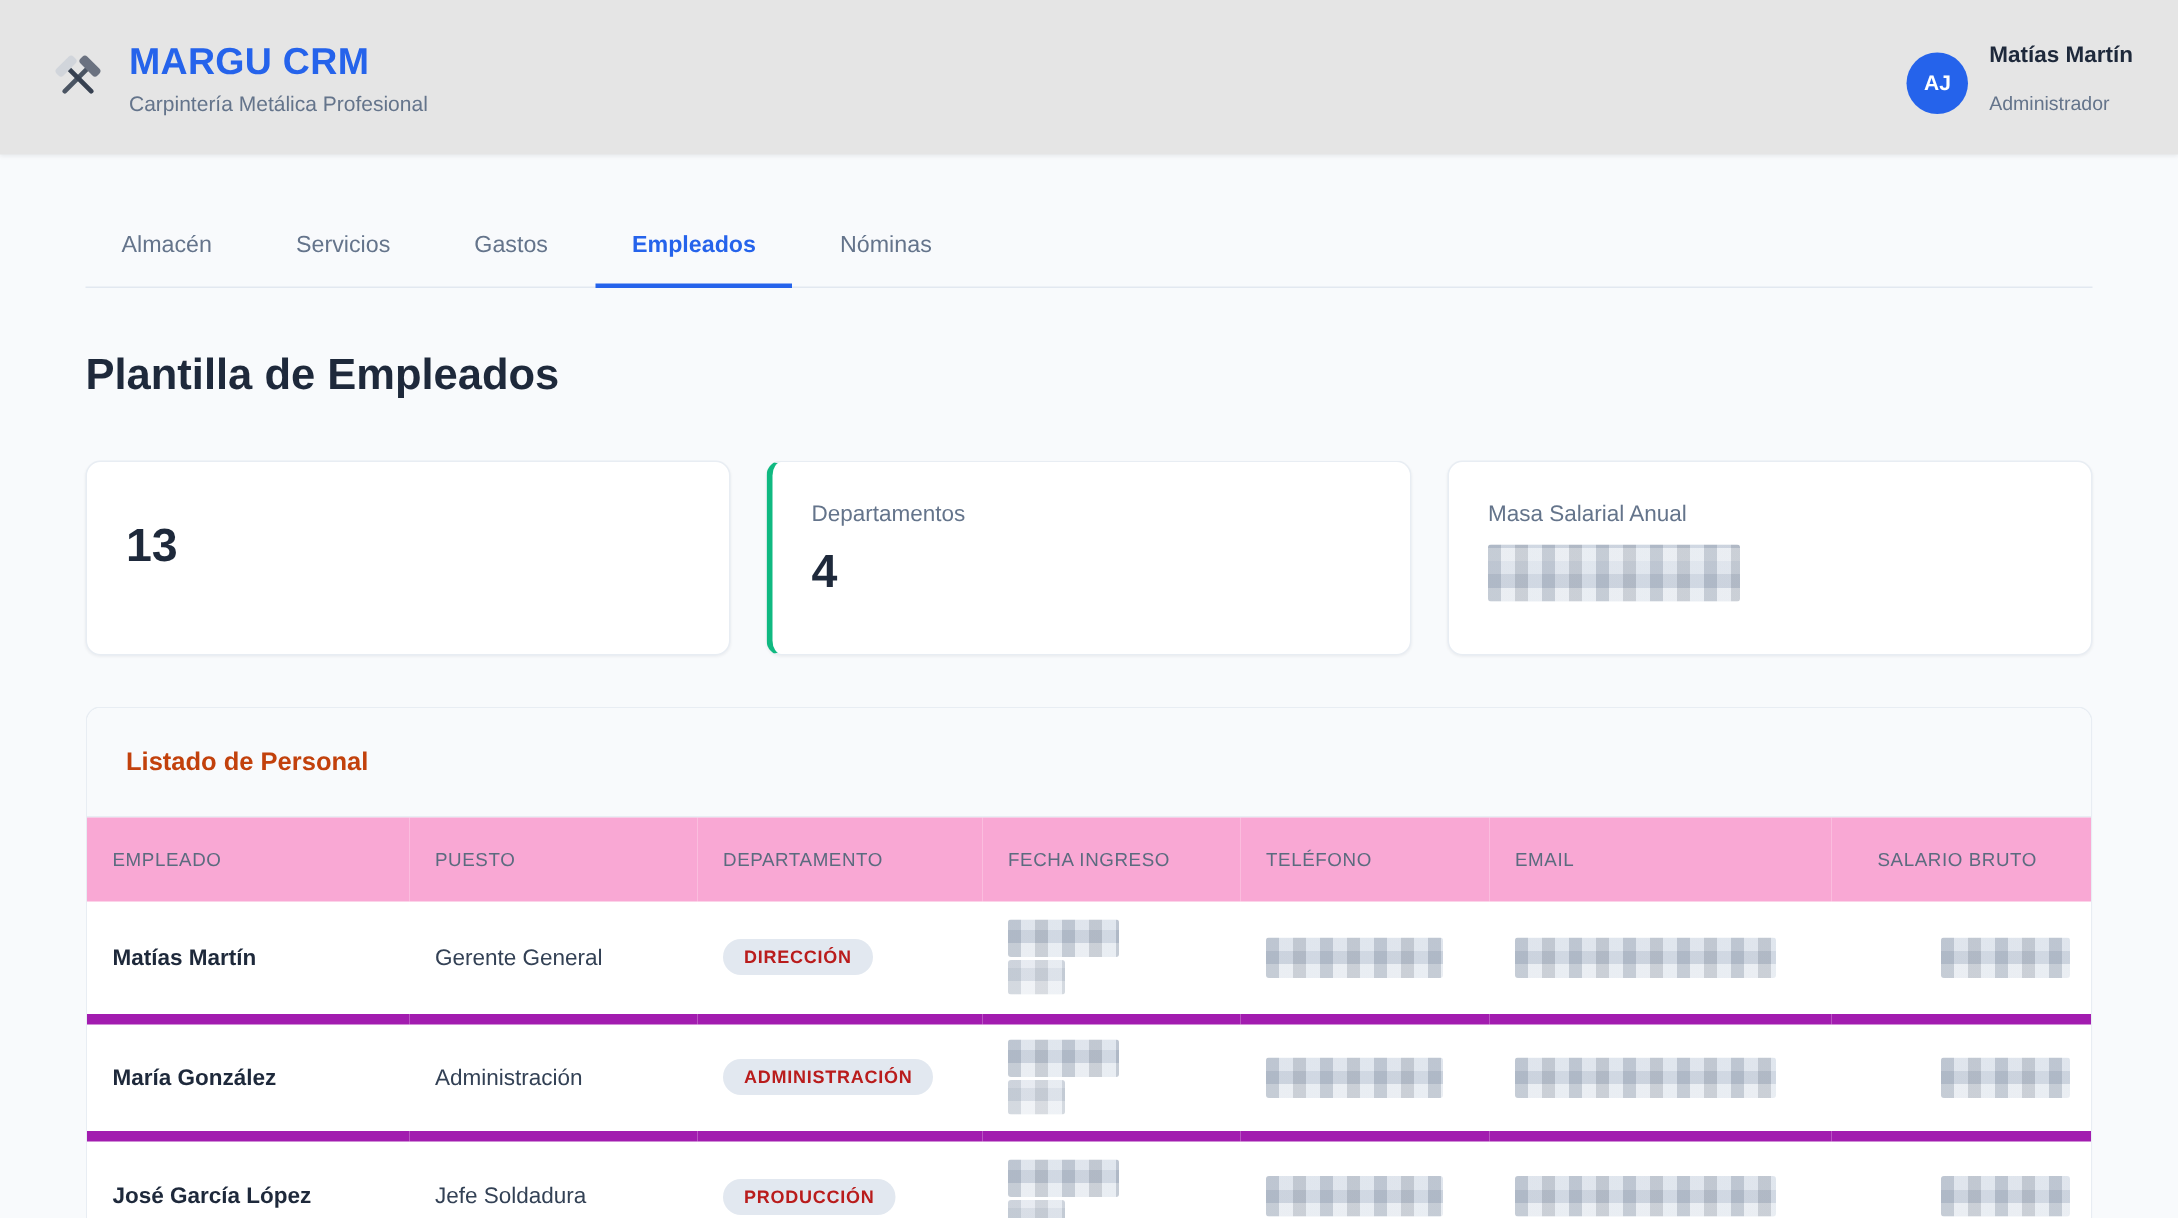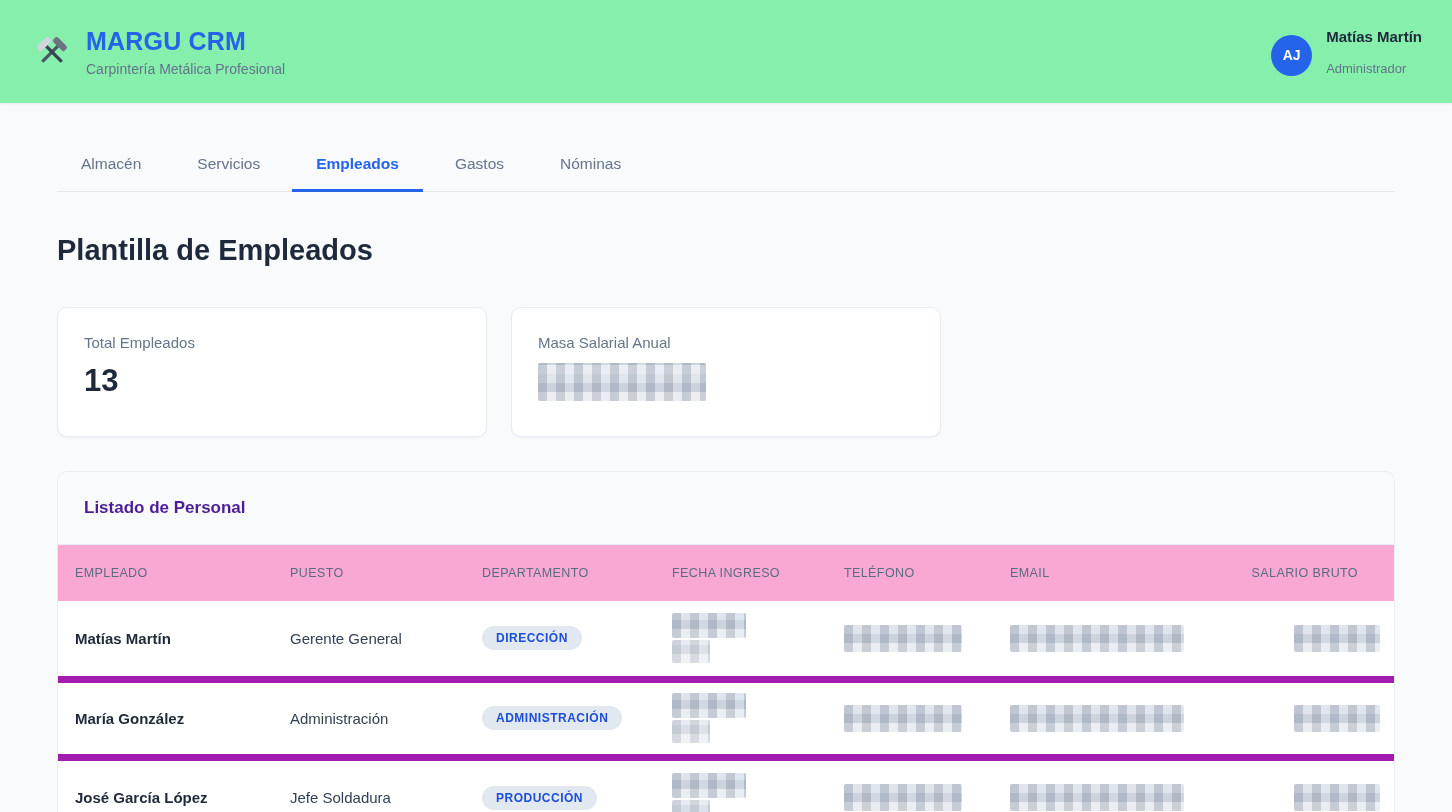--- a/index.html
+++ b/index.html
@@ -6,21 +6,21 @@
   html, body { width: 1452px; height: 812px; overflow: hidden; }
   body {
     font-family: "Liberation Sans", "DejaVu Sans", sans-serif;
     background: #f8fafc;
     color: #1e293b;
   }
 
   
   .app-header {
     height: 103px;
-    background: #86efac;
+    background: #e5e5e5;
     box-shadow: 0 1px 3px rgba(15,23,42,.08);
     display: flex;
     align-items: center;
     padding: 0 30px;
     position: relative;
     z-index: 2;
   }
   .logo-wrap { width: 44px; height: 44px; margin-right: 12px; display:flex; align-items:center; justify-content:center; }
   .brand-title { font-size: 25px; font-weight: 700; color: #2563eb; letter-spacing: .2px; }
   .brand-tagline { font-size: 14px; color: #64748b; margin-top: 5px; }
@@ -99,21 +99,21 @@
     border: 1px solid #e8edf3;
     border-bottom: none;
     border-radius: 10px 10px 0 0;
     overflow: hidden;
   }
   .table-card-header {
     background: #f8fafc;
     padding: 26px;
     border-bottom: 1px solid #e8edf3;
   }
-  .table-title { font-size: 17px; font-weight: 700; color: #4c1d95; }
+  .table-title { font-size: 17px; font-weight: 700; color: #c2410c; }
 
   table { width: 100%; border-collapse: collapse; table-layout: fixed; }
   thead th {
     background: #f9a8d4;
     color: #5b6b7f;
     font-size: 12.5px;
     font-weight: 400;
     letter-spacing: .4px;
     text-align: left;
     padding: 21px 10px 21px 17px;
@@ -127,21 +127,21 @@
     font-size: 15px;
   }
   tbody tr:first-child td { border-top: none; }
   td.c-name { font-weight: 700; color: #1e293b; }
   td.c-pos { color: #334155; }
   td.c-sal { padding-right: 14px; }
 
   .badge {
     display: inline-block;
     background: #e2e8f0;
-    color: #1d4ed8;
+    color: #b91c1c;
     font-size: 12px;
     font-weight: 700;
     letter-spacing: .5px;
     padding: 5px 14px;
     border-radius: 999px;
     white-space: nowrap;
   }
 </style>
 </head>
 <body>
@@ -170,31 +170,34 @@
       <div class="user-role">Administrador</div>
     </div>
   </div>
 </header>
 
 <main class="main">
 
   <nav class="tabbar">
       <button class="tab"><span>Almacén</span></button>
       <button class="tab"><span>Servicios</span></button>
+      <button class="tab"><span>Gastos</span></button>
       <button class="tab active"><span>Empleados</span></button>
-      <button class="tab"><span>Gastos</span></button>
       <button class="tab"><span>Nóminas</span></button>
     </nav>
 
   <h1 class="page-title">Plantilla de Empleados</h1>
 
   <section class="stats">
       <div class="stat-card">
-    <div class="stat-label">Total Empleados</div>
     <div class="stat-value">13</div>
+  </div>
+      <div class="stat-card" style="border-left: 4px solid rgb(16, 185, 129);">
+    <div class="stat-label">Departamentos</div>
+    <div class="stat-value">4</div>
   </div>
       <div class="stat-card">
     <div class="stat-label">Masa Salarial Anual</div>
     <div class="px px-stat"></div>
   </div>
     </section>
 
   <section class="table-card">
     <div class="table-card-header">
       <div class="table-title">Listado de Personal</div>

